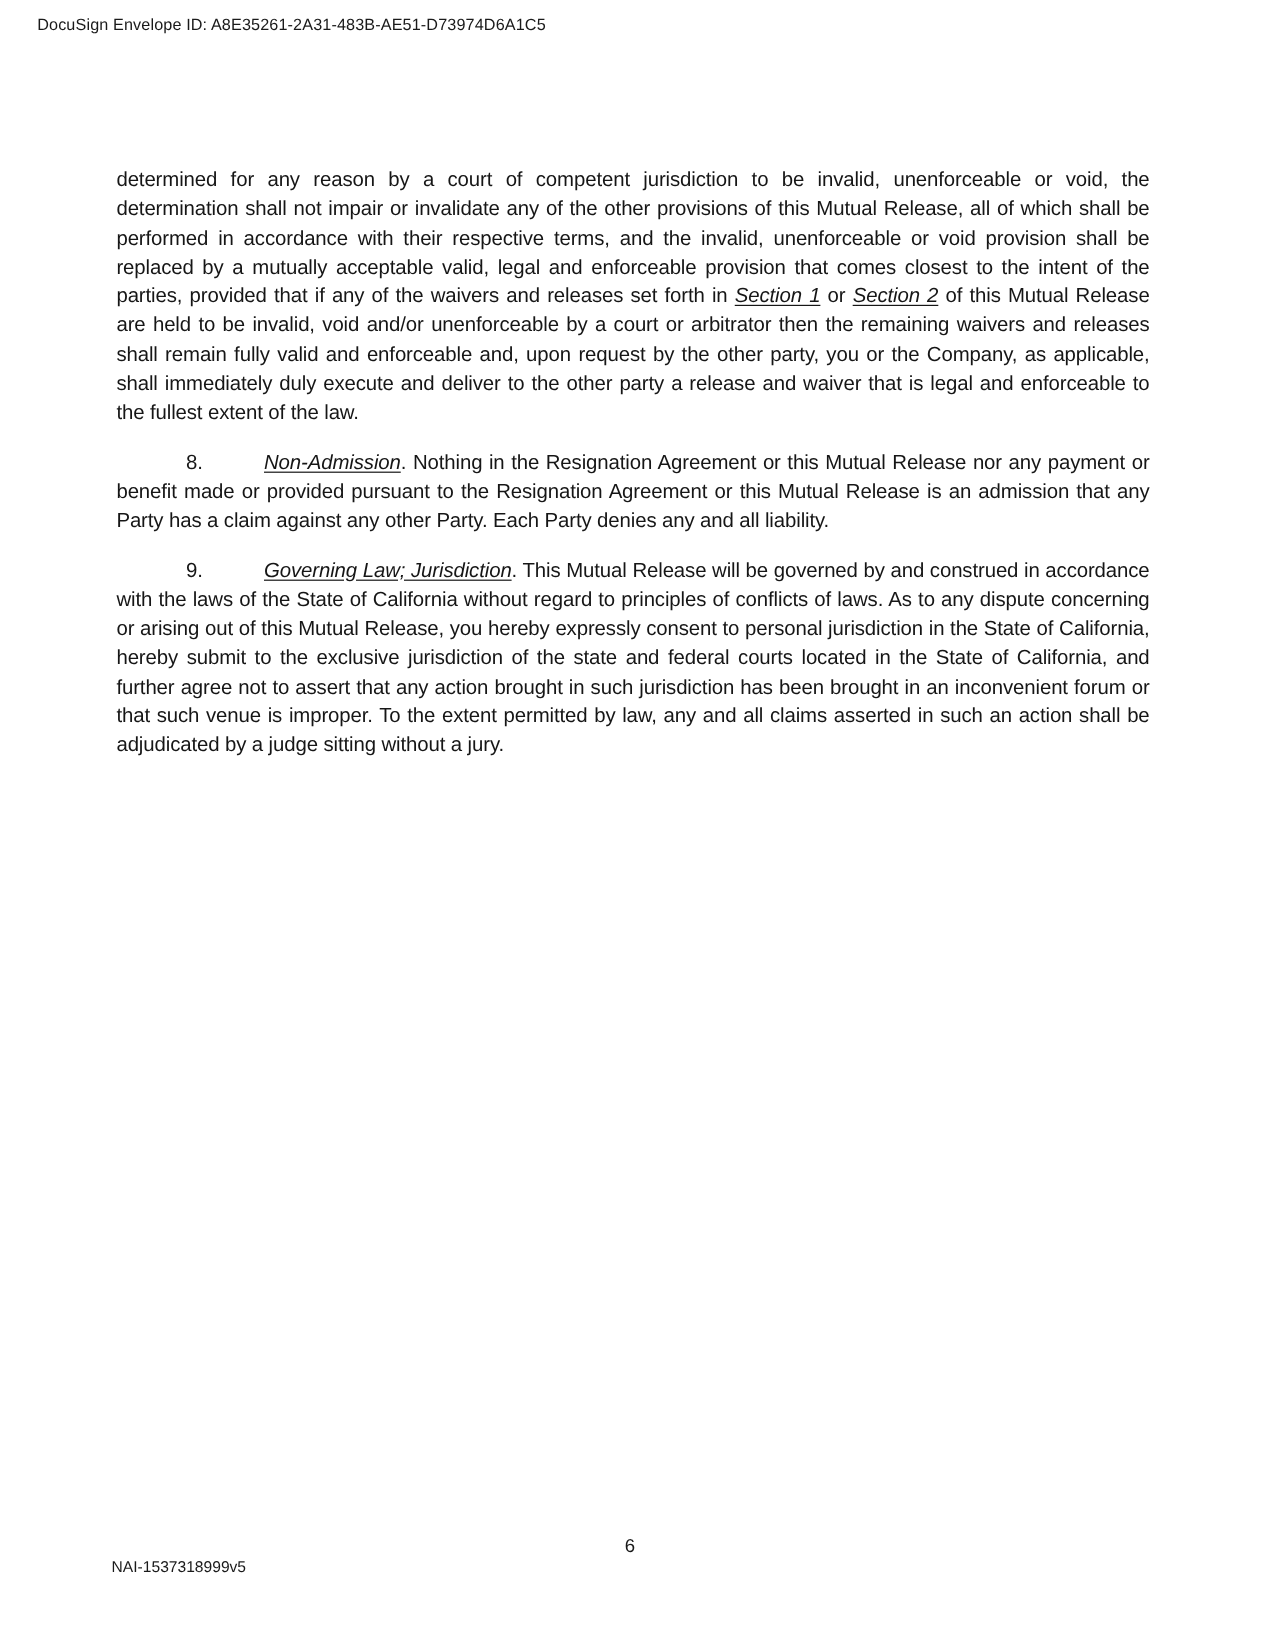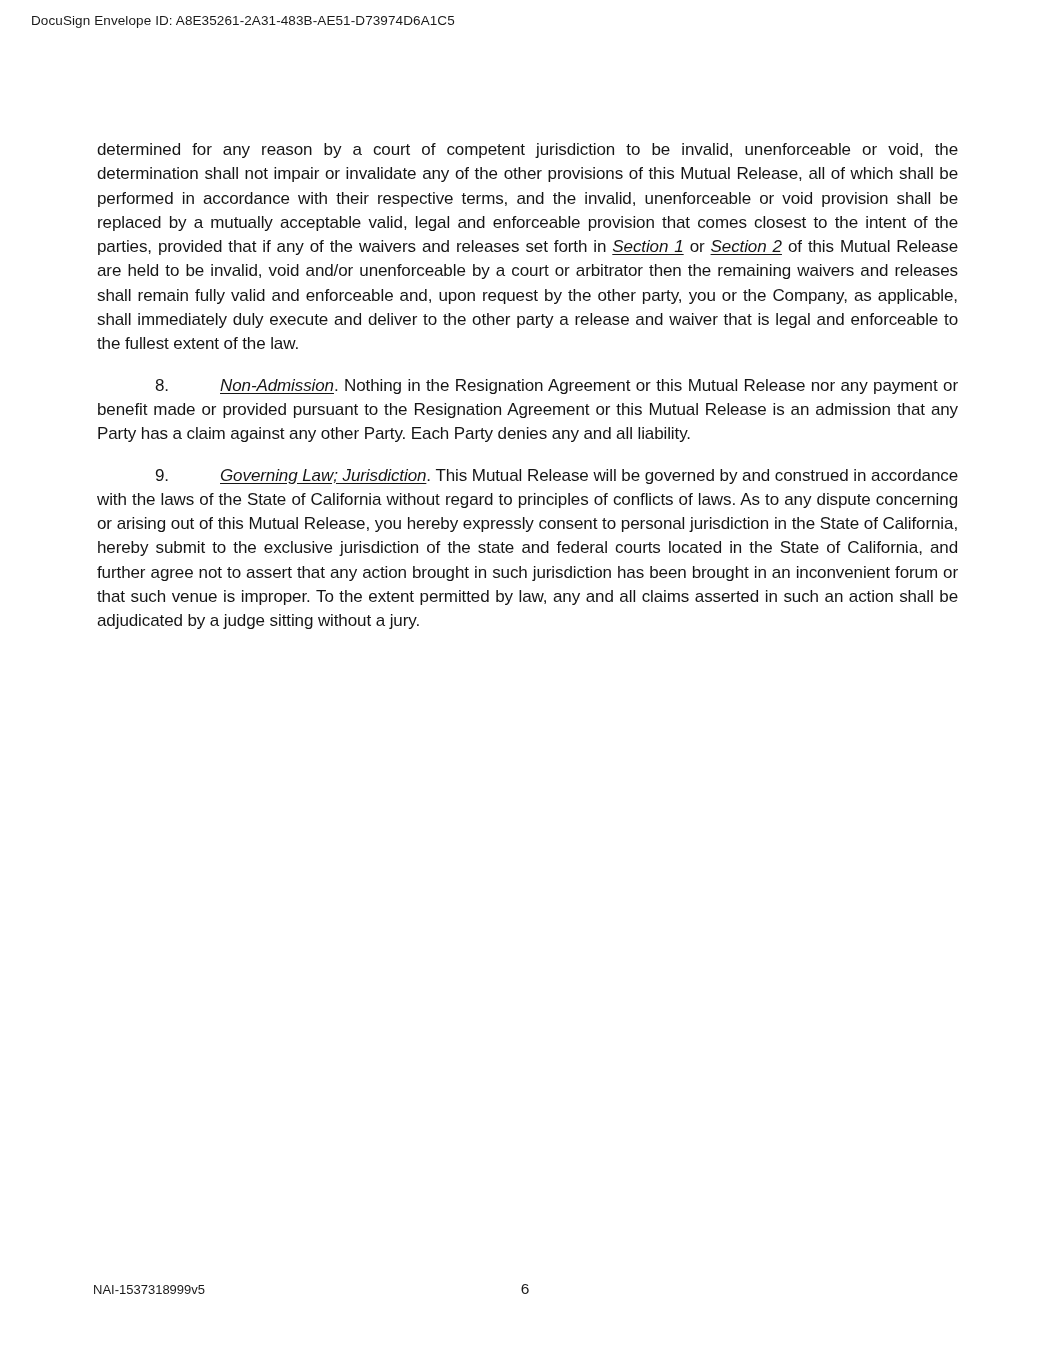--- a/index.html
+++ b/index.html
@@ -56,21 +56,21 @@
   .footer {
     position: absolute;
     left: 0;
     top: 1278px;
     width: 1055px;
     height: 30px;
   }
   .doc-ref {
     position: absolute;
     left: 93px;
-    top: 4px;
+    top: 20px;
     font-size: 13px;
     color: #1a1a1a;
     white-space: nowrap;
   }
   .page-number {
     position: absolute;
     left: 0;
     top: 2px;
     width: 1050px;
     text-align: center;

